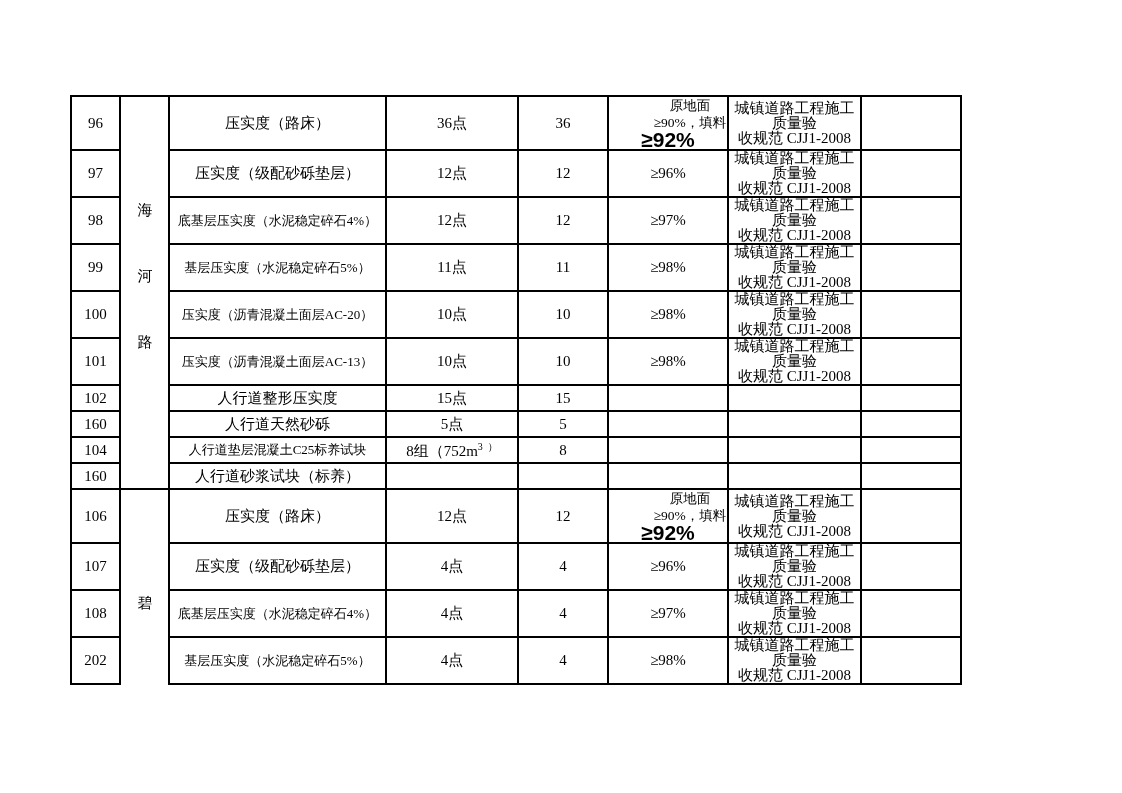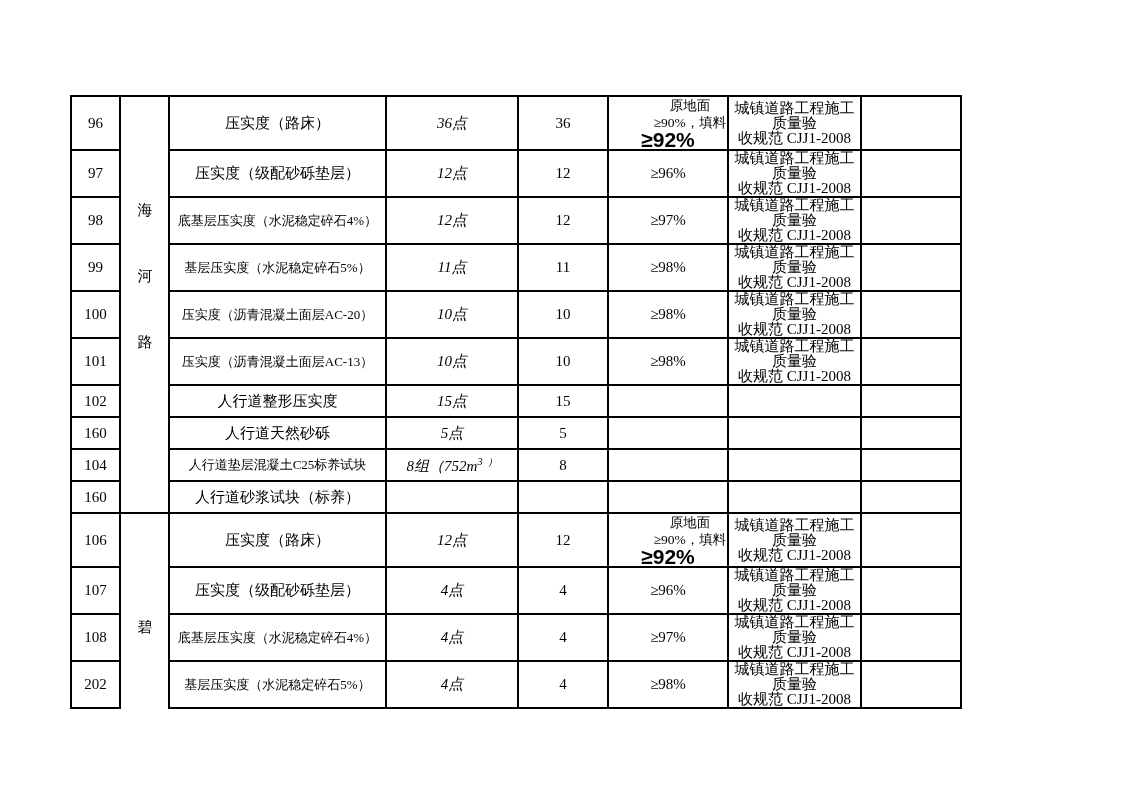--- a/index.html
+++ b/index.html
@@ -12,21 +12,21 @@
     overflow: hidden;
   }
   .page { position: absolute; inset: 0; background: #ffffff; }
 
   table.insp {
     position: absolute;
     left: 70px; top: 95px;
     border-collapse: collapse;
     table-layout: fixed;
   }
-  table.insp tr { height: 32px; }
+  table.insp tr { height: 26px; }
   table.insp td {
     border: 2px solid #000000;
     padding: 0;
     text-align: center;
     vertical-align: middle;
     font-size: 15px;
     overflow: hidden;
   }
 
   
@@ -51,21 +51,21 @@
   td.item {
     text-align: left;
     padding-left: 5px;
     font-size: 16px;
     white-space: nowrap;
     margin-top: 14px;
   }
   td.item.small { font-size: 13px; }
 
   
-  td.points { font-size: 16px; font-style: italic; }
+  td.points { font-size: 16px; }
   td.points .sup { font-size: 10px; vertical-align: super; }
   td.points .sup-close { margin-left: 5px; }
   td.count { font-size: 15px; }
 
   
   td.req { font-size: 15px; }
   .req-line1 { font-size: 13.5px; line-height: 17px; padding-left: 44px; }
   .req-line2 {
     font-size: 21px; line-height: 18px;
     font-family: "Liberation Sans", "DejaVu Sans", sans-serif;

